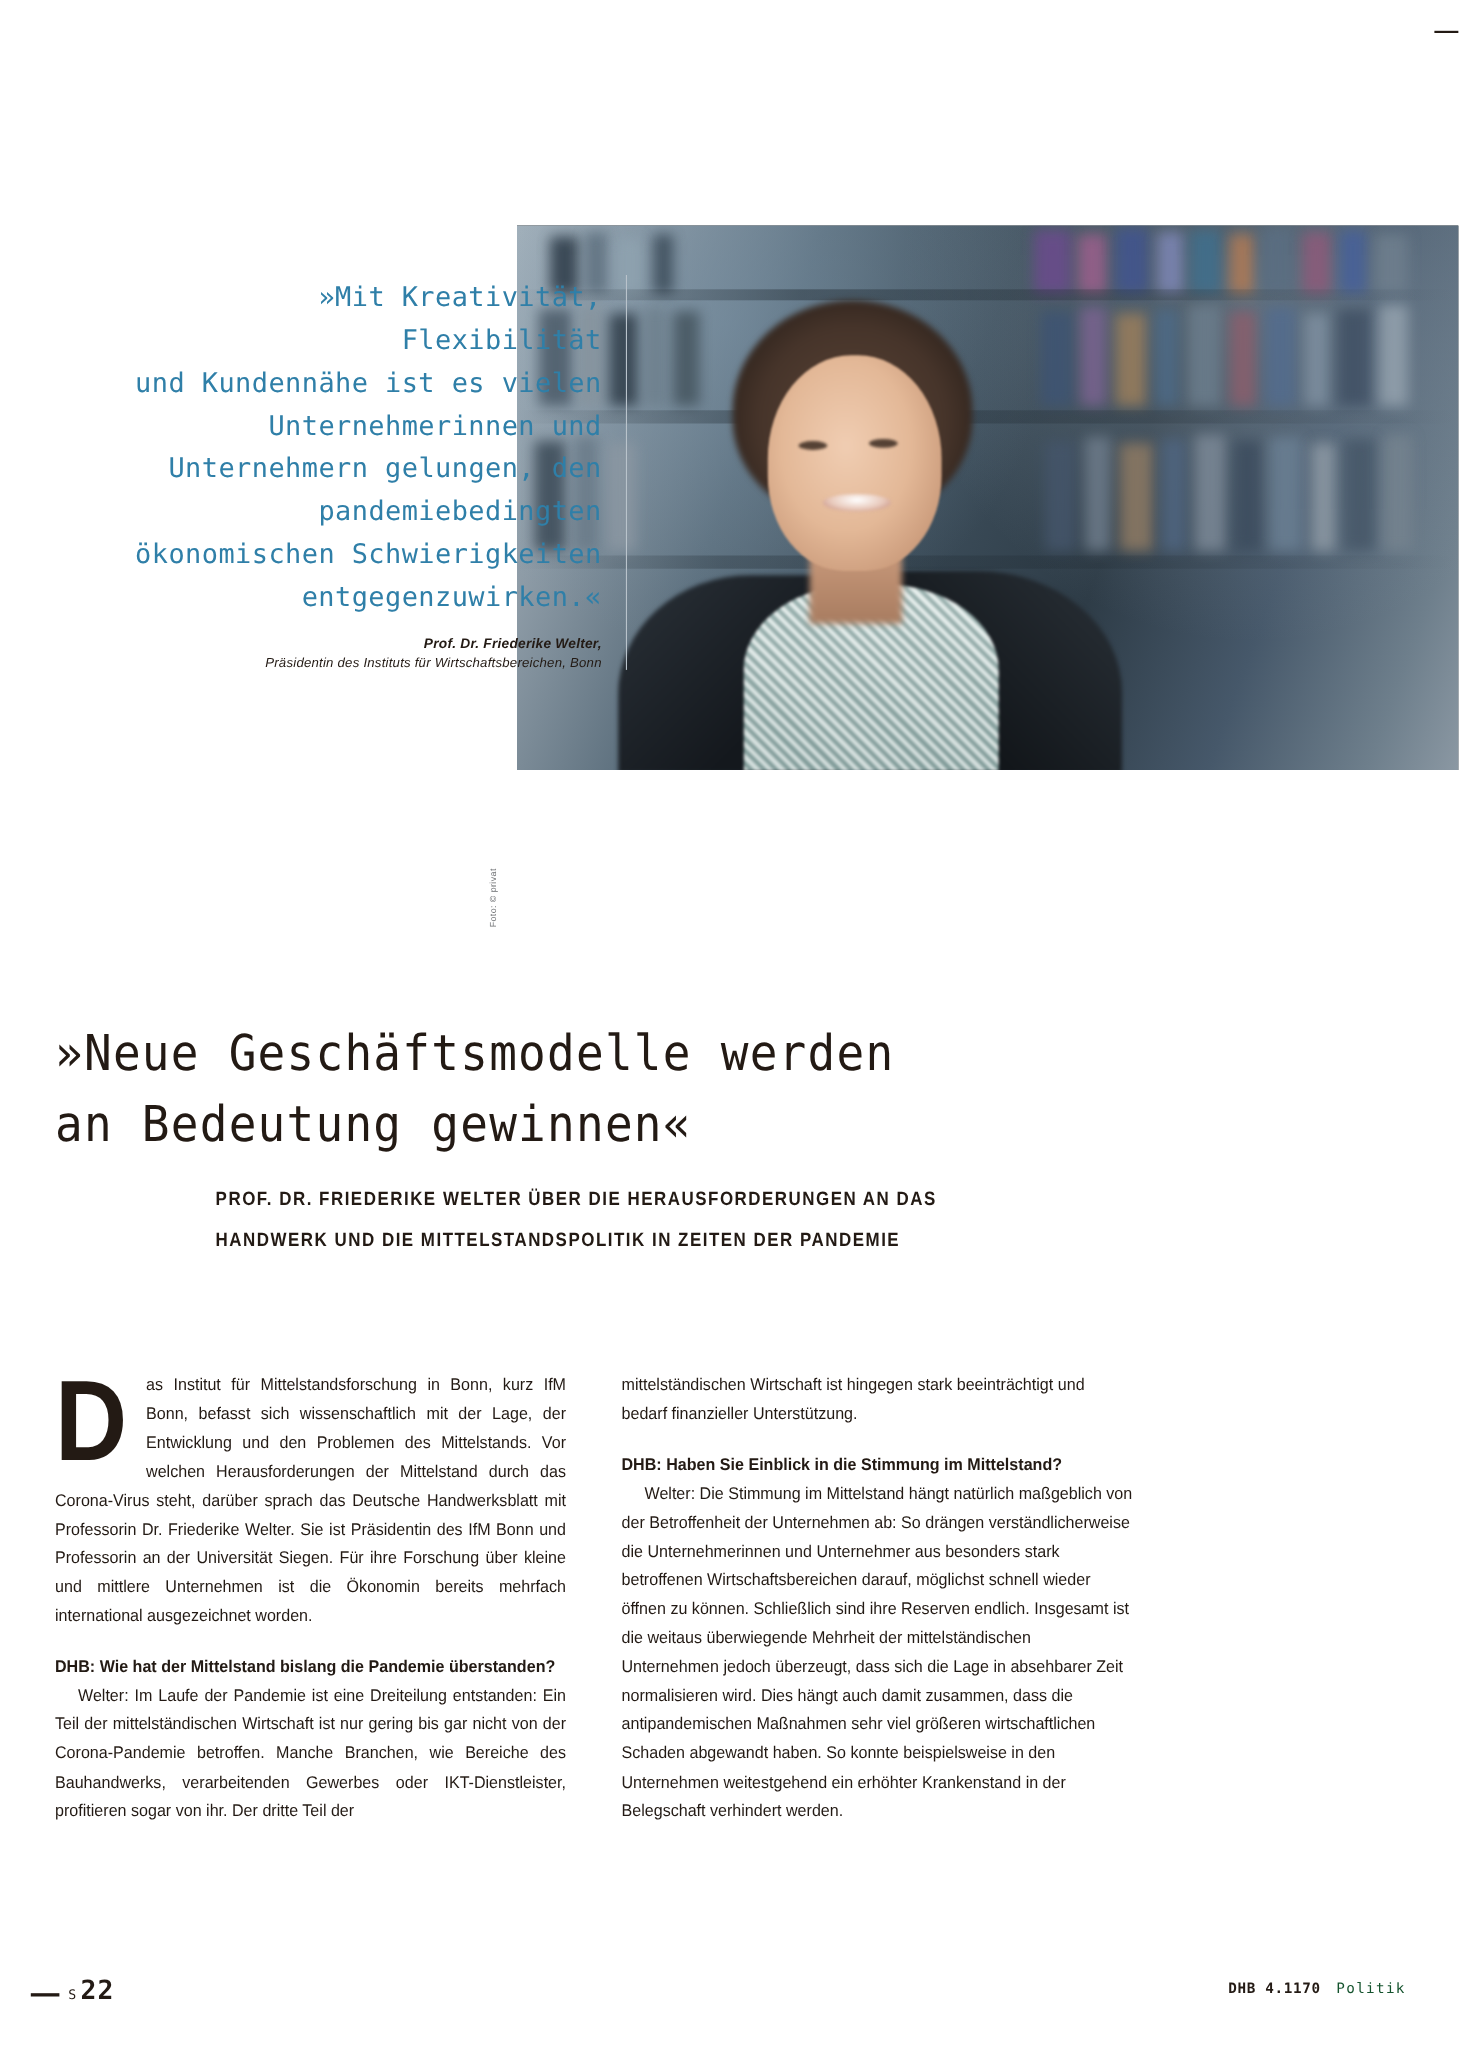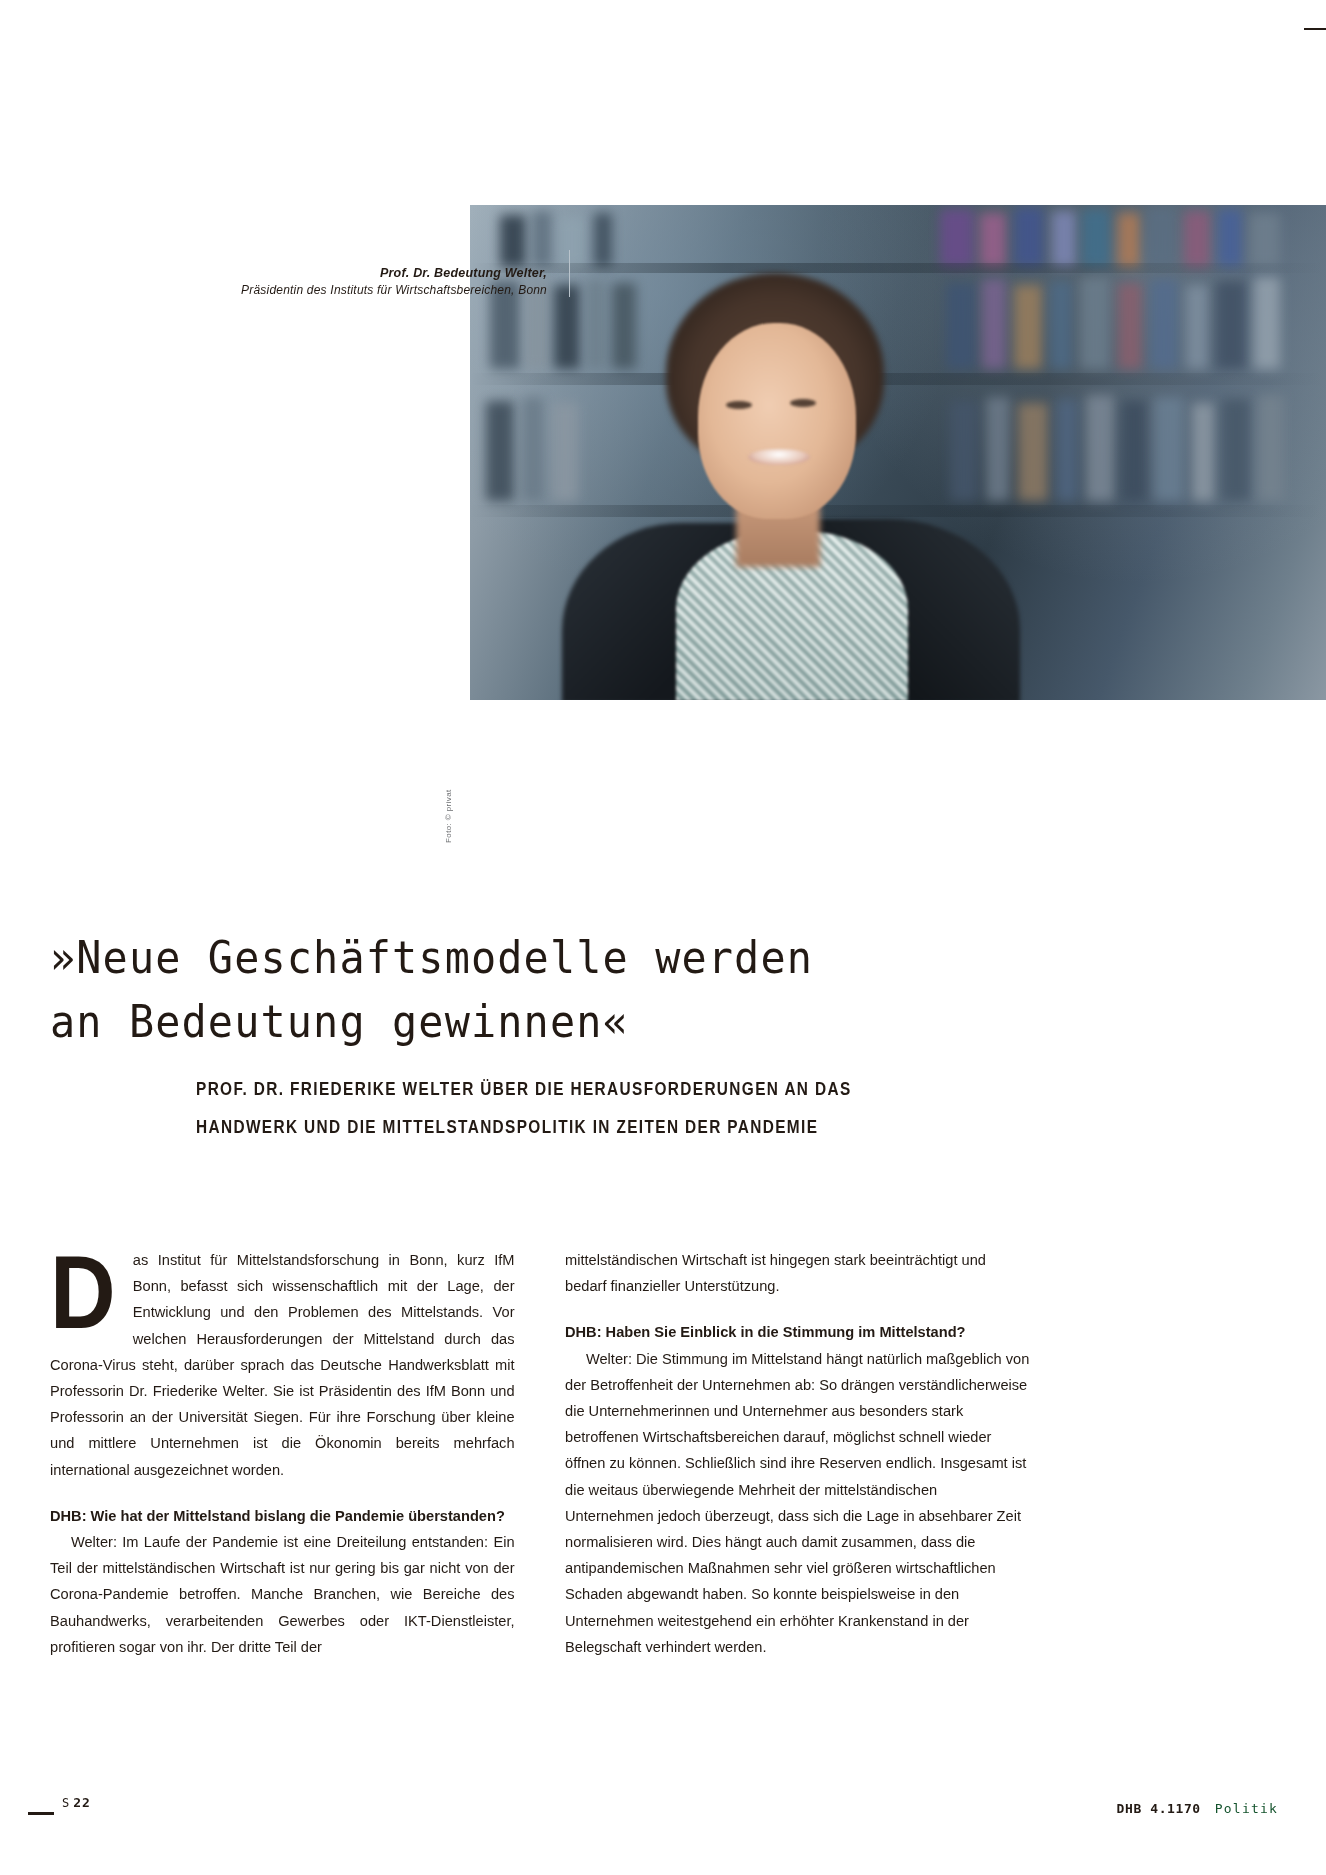--- a/index.html
+++ b/index.html
@@ -291,21 +291,21 @@
     position: absolute;
     left: 62px;
     top: 1795px;
     font-family: "DejaVu Sans Mono", monospace;
     font-size: 12px;
     color: #231a14;
     letter-spacing: 1px;
   }
   .folio .num {
     font-weight: bold;
-    font-size: 13px;
+    font-size: 24px;
     letter-spacing: 1px;
     margin-left: 3px;
   }
   .footer-right {
     position: absolute;
     right: 48px;
     top: 1801px;
     font-family: "DejaVu Sans Mono", monospace;
     font-size: 13px;
     letter-spacing: .6px;
@@ -390,21 +390,28 @@
     <div class="subject-face"></div>
     <div class="eye" style="left:256px; top:196px;"></div>
     <div class="eye" style="left:320px; top:194px;"></div>
     <div class="mouth"></div>
   </div>
 
   <div class="photo-credit">Foto: © privat</div>
 </div>
 
 <div class="quote-block">
-  <div class="quote-author">Prof. Dr. Bedeutung Welter,</div>
+  <p class="quote-text">»Mit Kreativität, Flexibilität
+und Kundennähe ist es vielen
+Unternehmerinnen und
+Unternehmern gelungen, den
+pandemiebedingten
+ökonomischen Schwierigkeiten
+entgegenzuwirken.«</p>
+  <div class="quote-author">Prof. Dr. Friederike Welter,</div>
   <div class="quote-role">Präsidentin des Instituts für Wirtschaftsbereichen, Bonn</div>
 </div>
 
 <h1 class="headline">»Neue Geschäftsmodelle werden
 an Bedeutung gewinnen«</h1>
 
 <h2 class="subtitle">PROF. DR. FRIEDERIKE WELTER ÜBER DIE HERAUSFORDERUNGEN AN DAS
 HANDWERK UND DIE MITTELSTANDSPOLITIK IN ZEITEN DER PANDEMIE</h2>
 
 <div class="col left">

